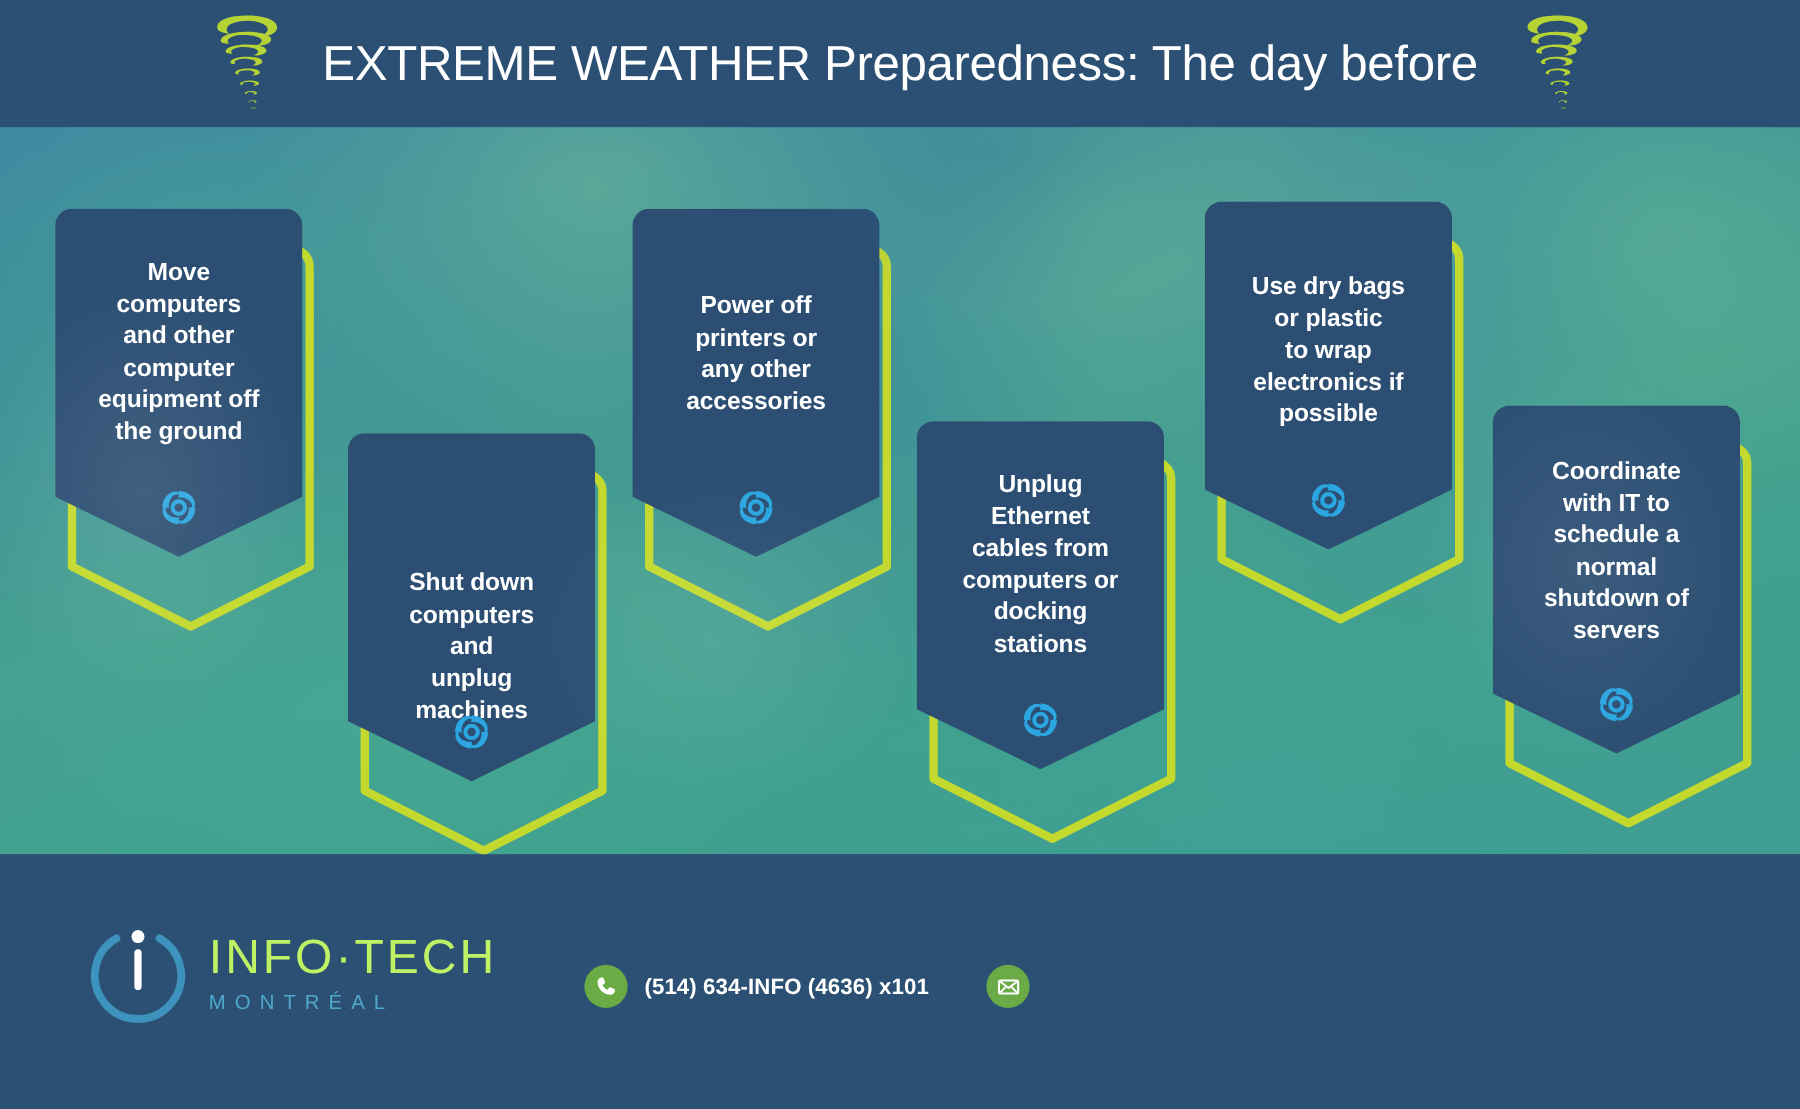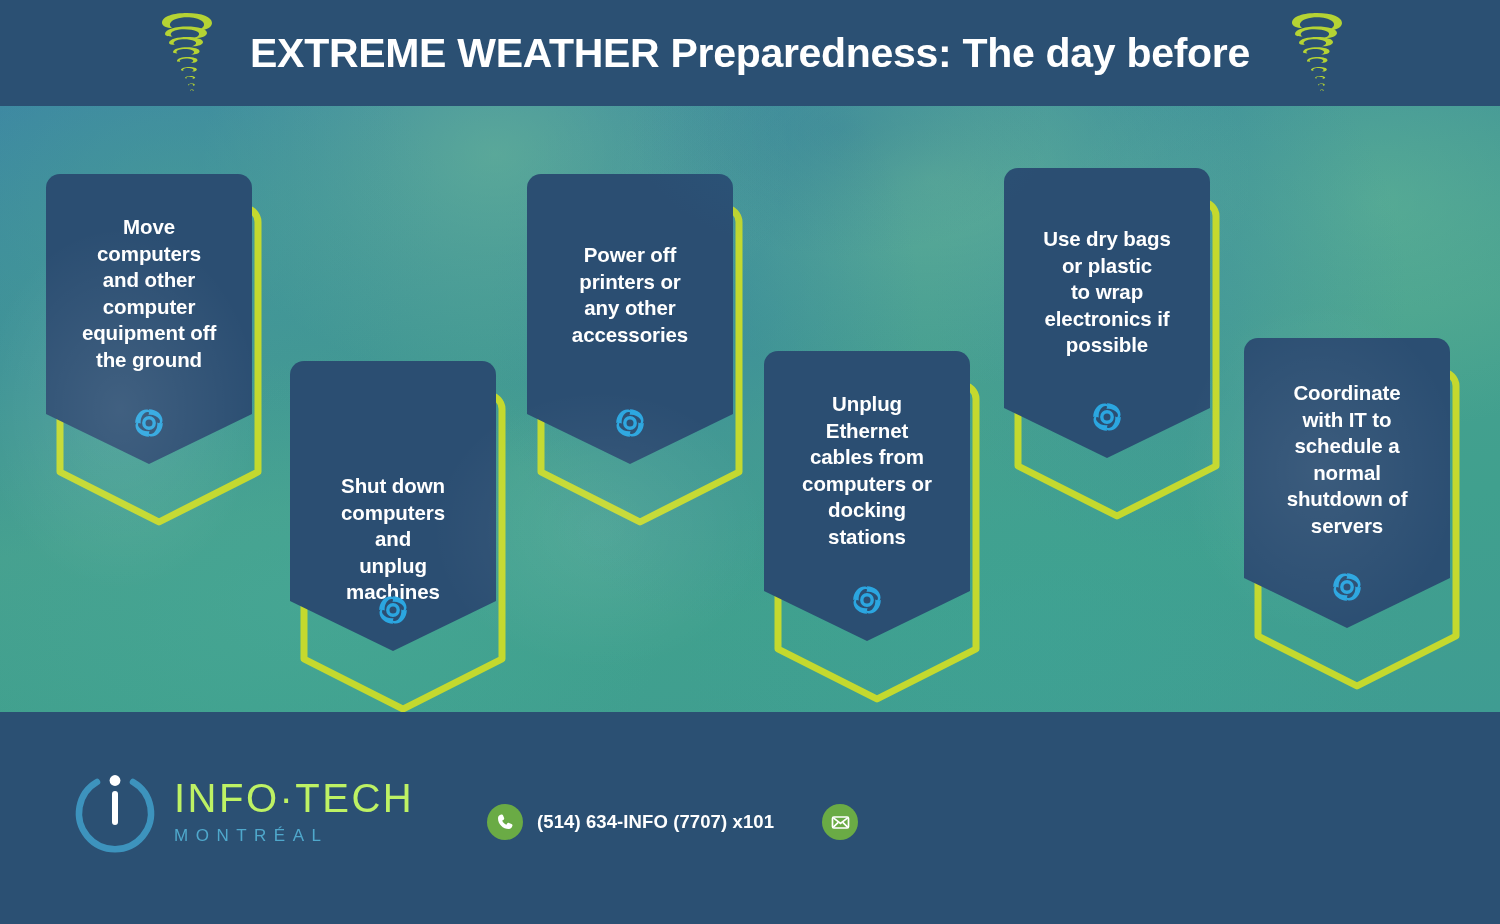--- a/index.html
+++ b/index.html
@@ -13,21 +13,21 @@
 
   
   .header{
     position:absolute;left:0;top:0;width:1500px;height:106px;
     background:#2b5073;
     display:flex;align-items:center;justify-content:center;gap:34px;
   }
   .header-title{
     color:#ffffff;
     font-size:41px;
-    font-weight:bold;
+    font-weight:normal;
     letter-spacing:-0.3px;
     white-space:nowrap;
     line-height:1;
   }
   .tornado{width:62px;height:82px;flex:0 0 auto;display:block;}
 
   
   .canvas{
     position:absolute;left:0;top:106px;width:1500px;height:606px;
     overflow:hidden;
@@ -284,21 +284,21 @@
   </div>
 
   <div class="contacts">
 
     <div class="contact">
       <span class="cicon">
         <svg width="20" height="20" viewBox="0 0 20 20">
           <path d="M6.2,2.6 C7.1,2.3 7.8,2.7 8.1,3.5 L9.1,6 C9.4,6.8 9.1,7.5 8.4,7.9 L7.2,8.6 C7.9,10.6 9.4,12.1 11.4,12.8 L12.1,11.6 C12.5,10.9 13.2,10.6 14,10.9 L16.5,11.9 C17.3,12.2 17.7,12.9 17.4,13.8 C17.1,15.6 15.6,17 13.8,17 C7.9,17 3,12.1 3,6.2 C3,4.4 4.4,2.9 6.2,2.6 Z" fill="#ffffff"></path>
         </svg>
       </span>
-      <span class="ctext">(514) 634-INFO (7707) x101</span>
+      <span class="ctext">(514) 634-INFO (4636) x101</span>
     </div>
 
     <div class="contact">
       <span class="cicon">
         <svg width="21" height="21" viewBox="0 0 21 21">
           <rect x="2.5" y="5" width="16" height="11" rx="1.4" fill="none" stroke="#ffffff" stroke-width="1.7"></rect>
           <path d="M3.4,5.9 L10.5,11.4 L17.6,5.9" fill="none" stroke="#ffffff" stroke-width="1.7"></path>
           <path d="M3.4,15.2 L8.2,10.4 M17.6,15.2 L12.8,10.4" fill="none" stroke="#ffffff" stroke-width="1.7"></path>
         </svg>
       </span>

